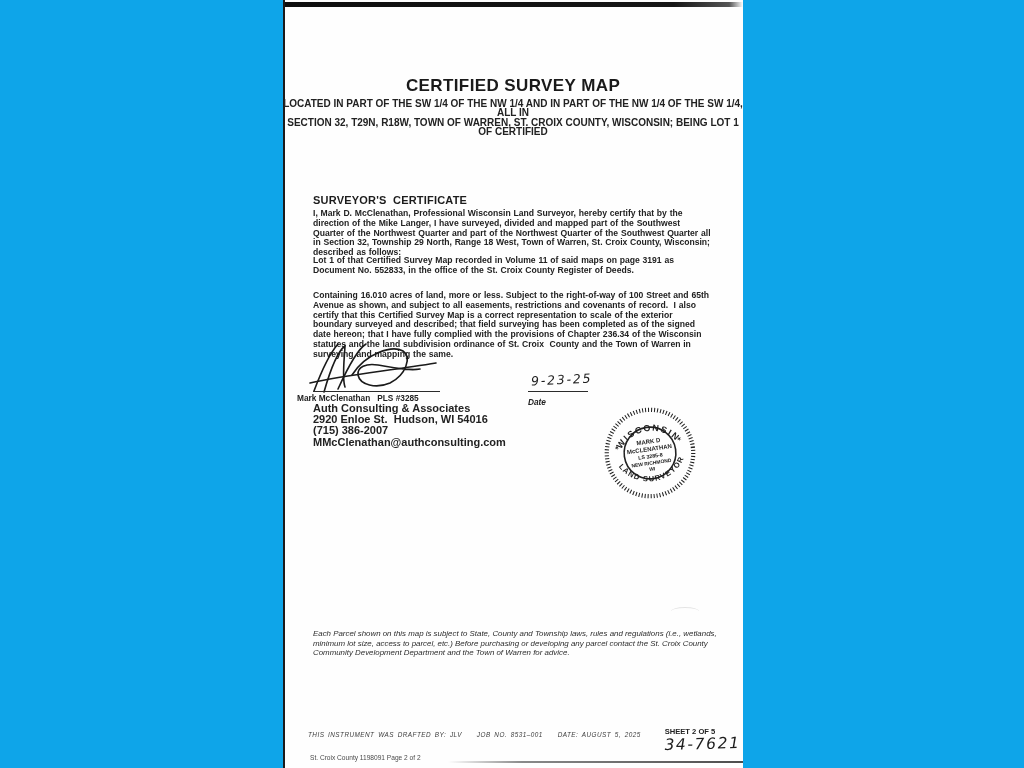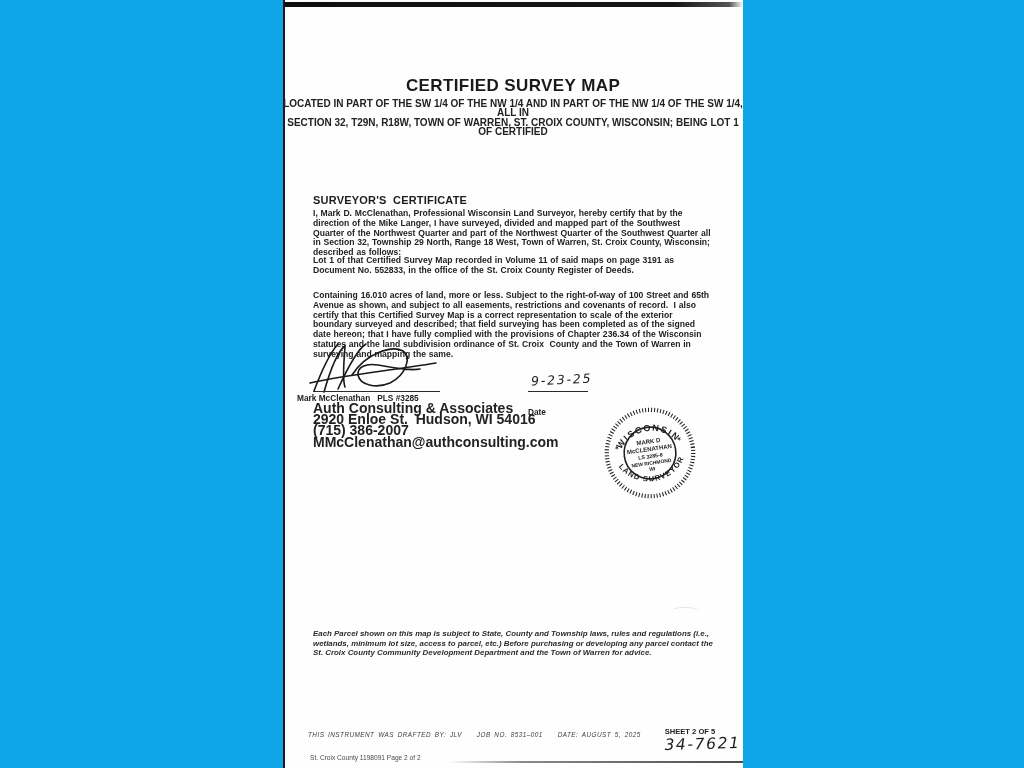--- a/index.html
+++ b/index.html
@@ -74,41 +74,41 @@
   .date-value {
     left: 531px; top: 372px;
     font-size: 12.5px; letter-spacing: 1.8px;
     transform: rotate(-3deg);
   }
   .date-line {
     left: 528px; top: 391px; width: 60px; height: 1.4px;
     background: #2b2b2b;
   }
   .date-label {
-    left: 528px; top: 407px;
-    font-size: 8.3px; font-weight: 700; color: #222;
+    left: 528px; top: 397px;
+    font-size: 8.3px; font-weight: 700; color: #222; font-style: italic;
   }
   .contact {
     left: 313px; top: 403px;
-    font-size: 14px; font-weight: 700; line-height: 11.2px;
+    font-size: 11px; font-weight: 700; line-height: 11.2px;
     color: #222;
   }
   .seal {
     left: 603px; top: 406px; width: 94px; height: 94px;
     transform: rotate(-8deg);
   }
   .smudge {
     left: 671px; top: 607px; width: 28px; height: 9px;
     border-radius: 50%;
     border-top: 1px solid #e2e2e2;
     opacity: 0.9;
   }
   .notice {
     left: 313px; top: 629px; width: 412px;
-    font-size: 7.9px; font-style: italic; font-weight: 700;
+    font-size: 7.9px; font-style: italic; font-weight: 400;
     line-height: 9.7px; color: #2c2c2c;
   }
   .drafted {
     left: 308px; top: 731px;
     font-size: 6.4px; font-style: italic; letter-spacing: 0.45px;
     word-spacing: 1.5px; color: #3c3c3c;
   }
   .sheet {
     left: 645px; top: 727px; width: 90px;
     text-align: center;

